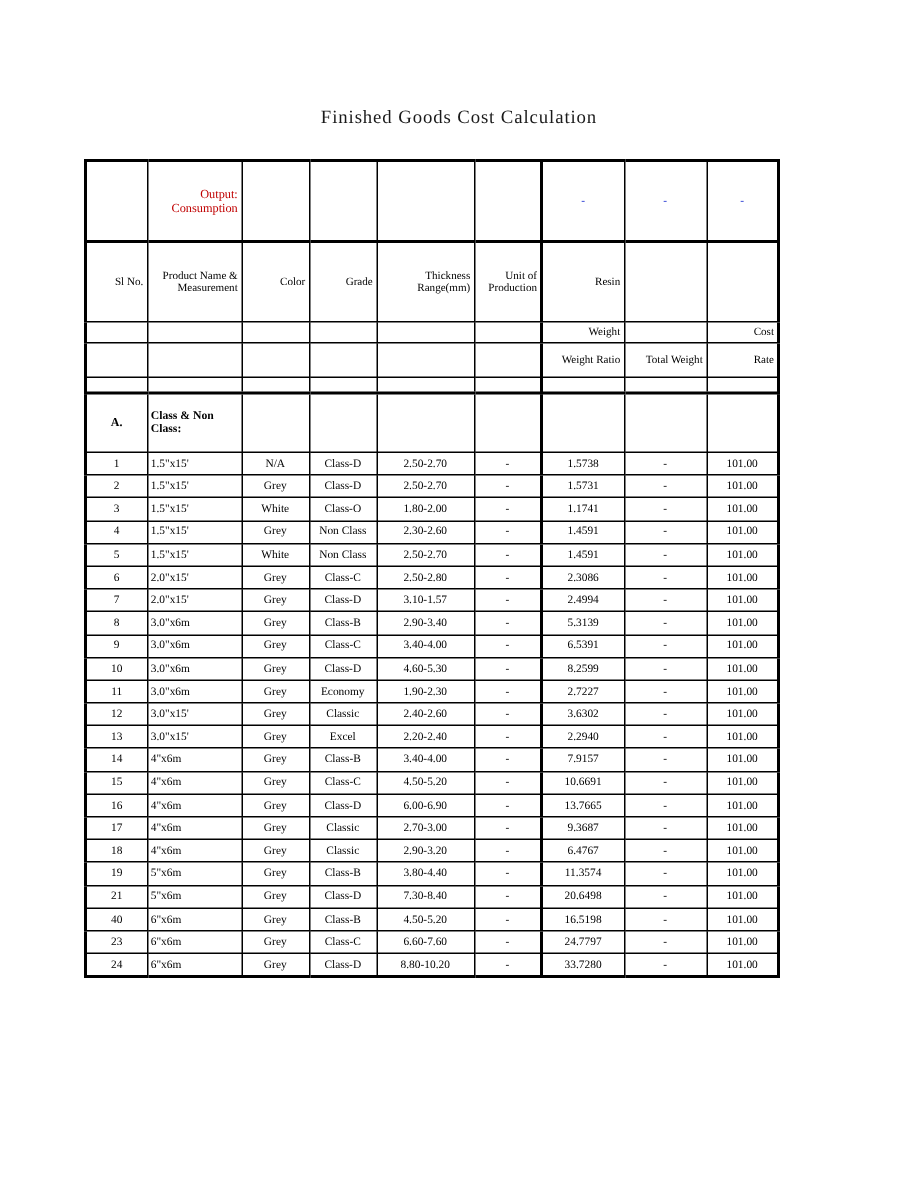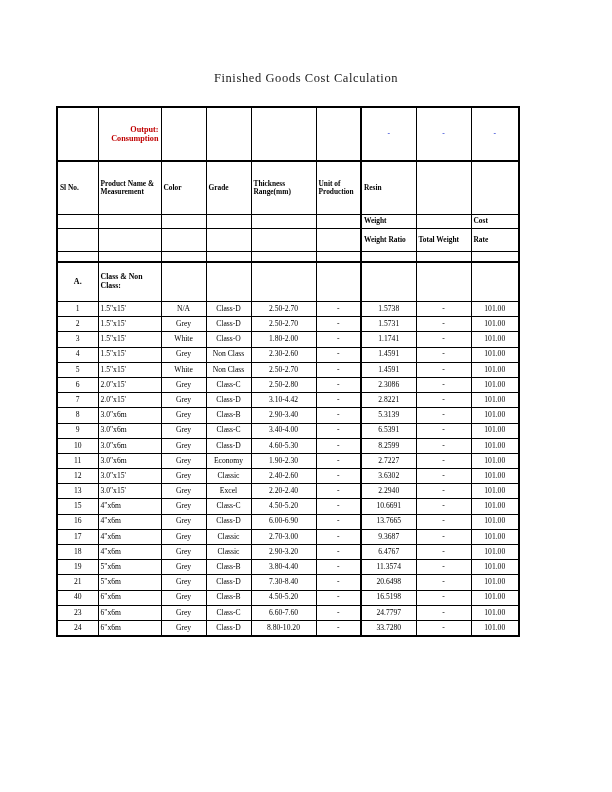--- a/index.html
+++ b/index.html
@@ -58,28 +58,28 @@
   .c-prod   { width: 63px; }
   .c-color  { width: 45px; text-align: center; }
   .c-grade  { width: 45px; text-align: center; }
   .c-thick  { width: 65px; text-align: center; }
   .c-unit   { width: 45px; text-align: center; }
   .c-resin  { width: 55px; text-align: center; }
   .c-total  { width: 55px; text-align: center; }
   .c-rate   { width: 48px; text-align: center; }
 
   .hdr {
-    font-weight: bold;
-    text-align: left;
+    font-weight: normal;
+    text-align: right;
     font-size: 7.4px;
     margin-left: 28px;
   }
   .red-label {
     color: #C00000;
-    font-weight: bold;
+    font-weight: normal;
     text-align: right;
     font-size: 8.2px;
     line-height: 1.18;
   }
   .dash-blue {
     color: #1a2fd0;
     text-align: center;
   }
   .magenta {
     color: #E0007A;
@@ -263,23 +263,23 @@
           <td class="num t-right">-</td>
           <td class="num">2.3086</td>
           <td class="num">-</td>
           <td class="num t-right">101.00</td>
         </tr>
         <tr class="r-row">
           <td class="num t-left">7</td>
           <td class="prodtext">2.0"x15'</td>
           <td class="num">Grey</td>
           <td class="num">Class-D</td>
-          <td class="num">3.10-4.42</td>
-          <td class="num t-right">-</td>
-          <td class="num">2.8221</td>
+          <td class="num">3.10-1.57</td>
+          <td class="num t-right">-</td>
+          <td class="num">2.4994</td>
           <td class="num">-</td>
           <td class="num t-right">101.00</td>
         </tr>
         <tr class="r-row">
           <td class="num t-left">8</td>
           <td class="prodtext">3.0"x6m</td>
           <td class="num">Grey</td>
           <td class="num">Class-B</td>
           <td class="num">2.90-3.40</td>
           <td class="num t-right">-</td>
@@ -332,20 +332,31 @@
           <td class="num t-right">101.00</td>
         </tr>
         <tr class="r-row">
           <td class="num t-left">13</td>
           <td class="prodtext">3.0"x15'</td>
           <td class="num">Grey</td>
           <td class="num">Excel</td>
           <td class="num">2.20-2.40</td>
           <td class="num t-right">-</td>
           <td class="num">2.2940</td>
+          <td class="num">-</td>
+          <td class="num t-right">101.00</td>
+        </tr>
+        <tr class="r-row">
+          <td class="num t-left">14</td>
+          <td class="prodtext">4"x6m</td>
+          <td class="num">Grey</td>
+          <td class="num">Class-B</td>
+          <td class="num">3.40-4.00</td>
+          <td class="num t-right">-</td>
+          <td class="num">7.9157</td>
           <td class="num">-</td>
           <td class="num t-right">101.00</td>
         </tr>
         <tr class="r-row">
           <td class="num t-left">15</td>
           <td class="prodtext">4"x6m</td>
           <td class="num">Grey</td>
           <td class="num">Class-C</td>
           <td class="num">4.50-5.20</td>
           <td class="num t-right">-</td>

